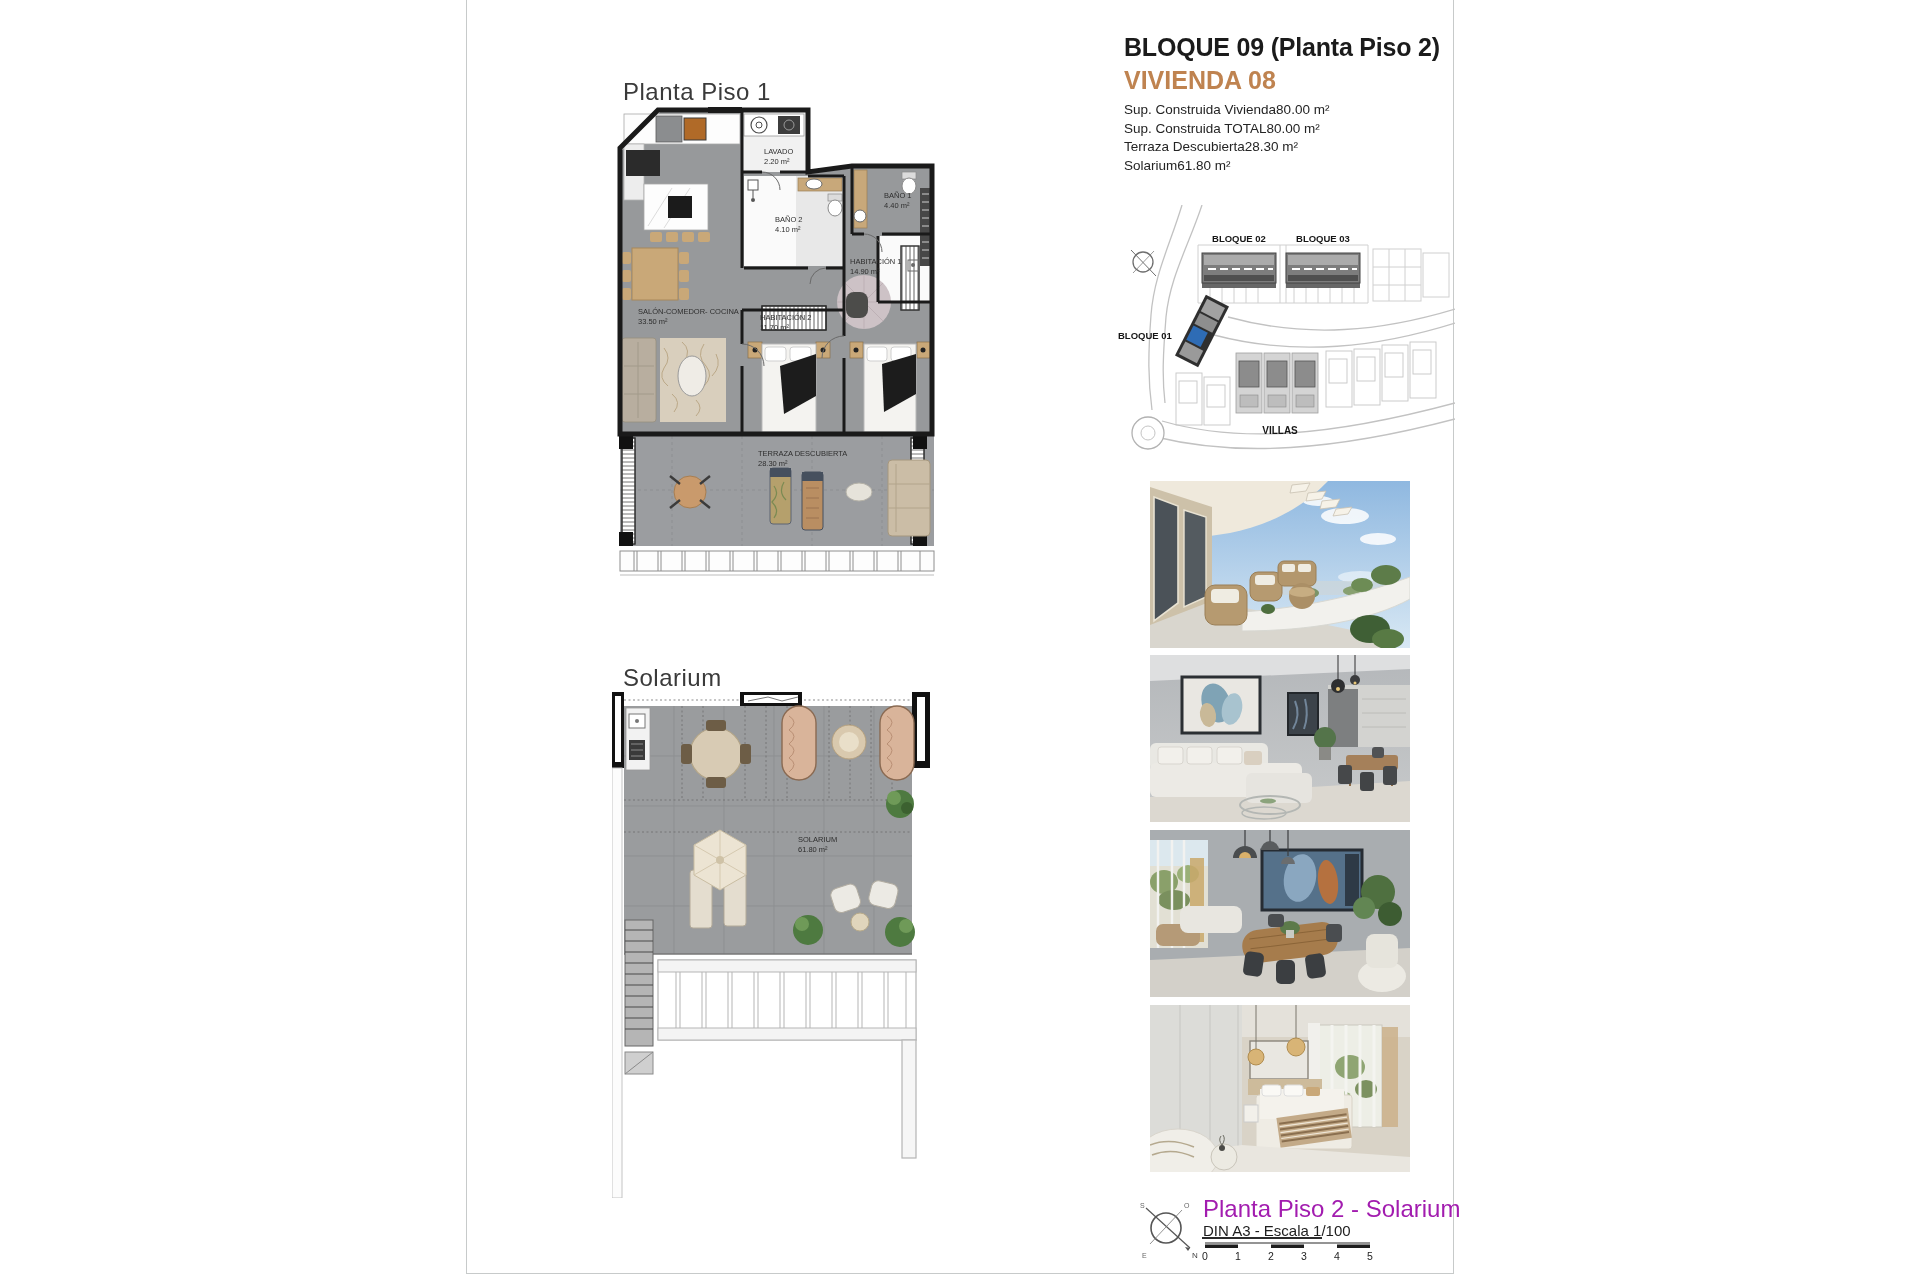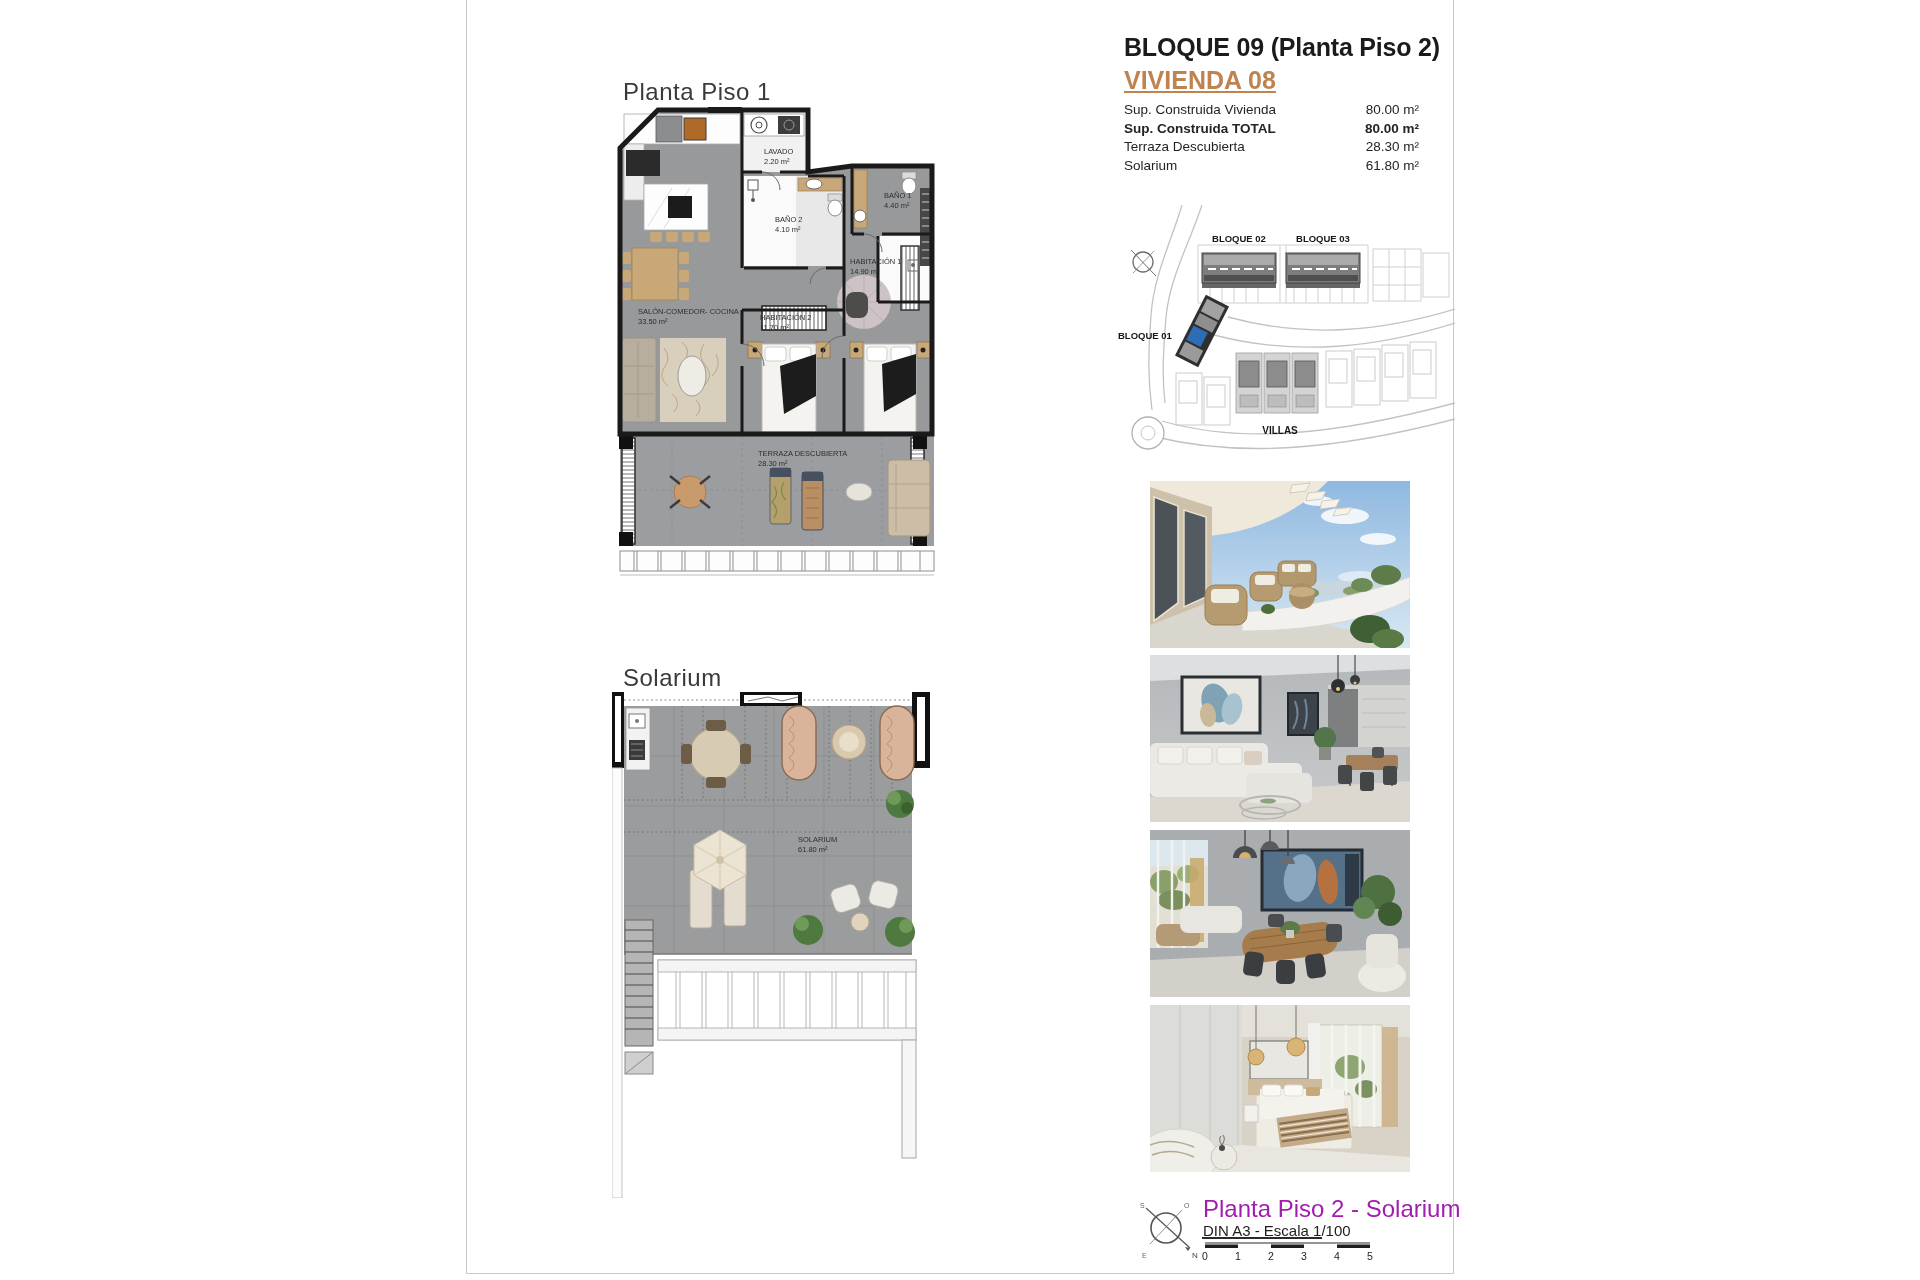--- a/index.html
+++ b/index.html
@@ -3,24 +3,24 @@
 <meta charset="utf-8">
 <style>
   html,body{margin:0;padding:0;background:#fff;}
   #canvas{position:relative;width:1920px;height:1280px;background:#fff;overflow:hidden;
           font-family:"Liberation Sans",sans-serif;}
   .abs{position:absolute;}
   .sheet{left:466px;top:-2px;width:986px;height:1275px;background:#fff;
          border:1px solid #c7caca;border-top:none;}
   .plan-title{font-size:24px;color:#3a3a3a;letter-spacing:.5px;}
   .h-block{left:1124px;top:33px;font-size:25px;font-weight:bold;color:#1b1b1b;letter-spacing:-.2px;}
-  .h-unit{left:1124px;top:66px;font-size:25px;font-weight:bold;text-decoration:underline;}
+  .h-unit{left:1124px;top:66px;font-size:25px;font-weight:bold;}
   .specs{left:1124px;top:101px;width:295px;font-size:13.5px;color:#242424;}
-  .specs .row{display:flex;justify-content:space-between;height:18.5px;line-height:18.5px;}
-  .specs .row.em{font-weight:bold;}
+  .specs .row{display:flex;height:18.5px;line-height:18.5px;}
+  .specs .row.em{font-weight:normal;}
   .f-title{left:1203px;top:1195px;font-size:24px;color:#a21caf;}
   .f-sub{left:1203px;top:1222px;font-size:15px;color:#1d1d1d;}
   .f-rule{left:1202px;top:1237px;width:120px;height:2px;background:#2b2b2b;}
   .photo{left:1150px;width:260px;height:167px;background:#ddd;}
   svg text{font-family:"Liberation Sans",sans-serif;}
   .plabel{font-size:7.5px;fill:#2e2e2e;}
   .slabel{font-size:9.5px;font-weight:bold;fill:#161616;}
 </style>
 </head>
 <body>

